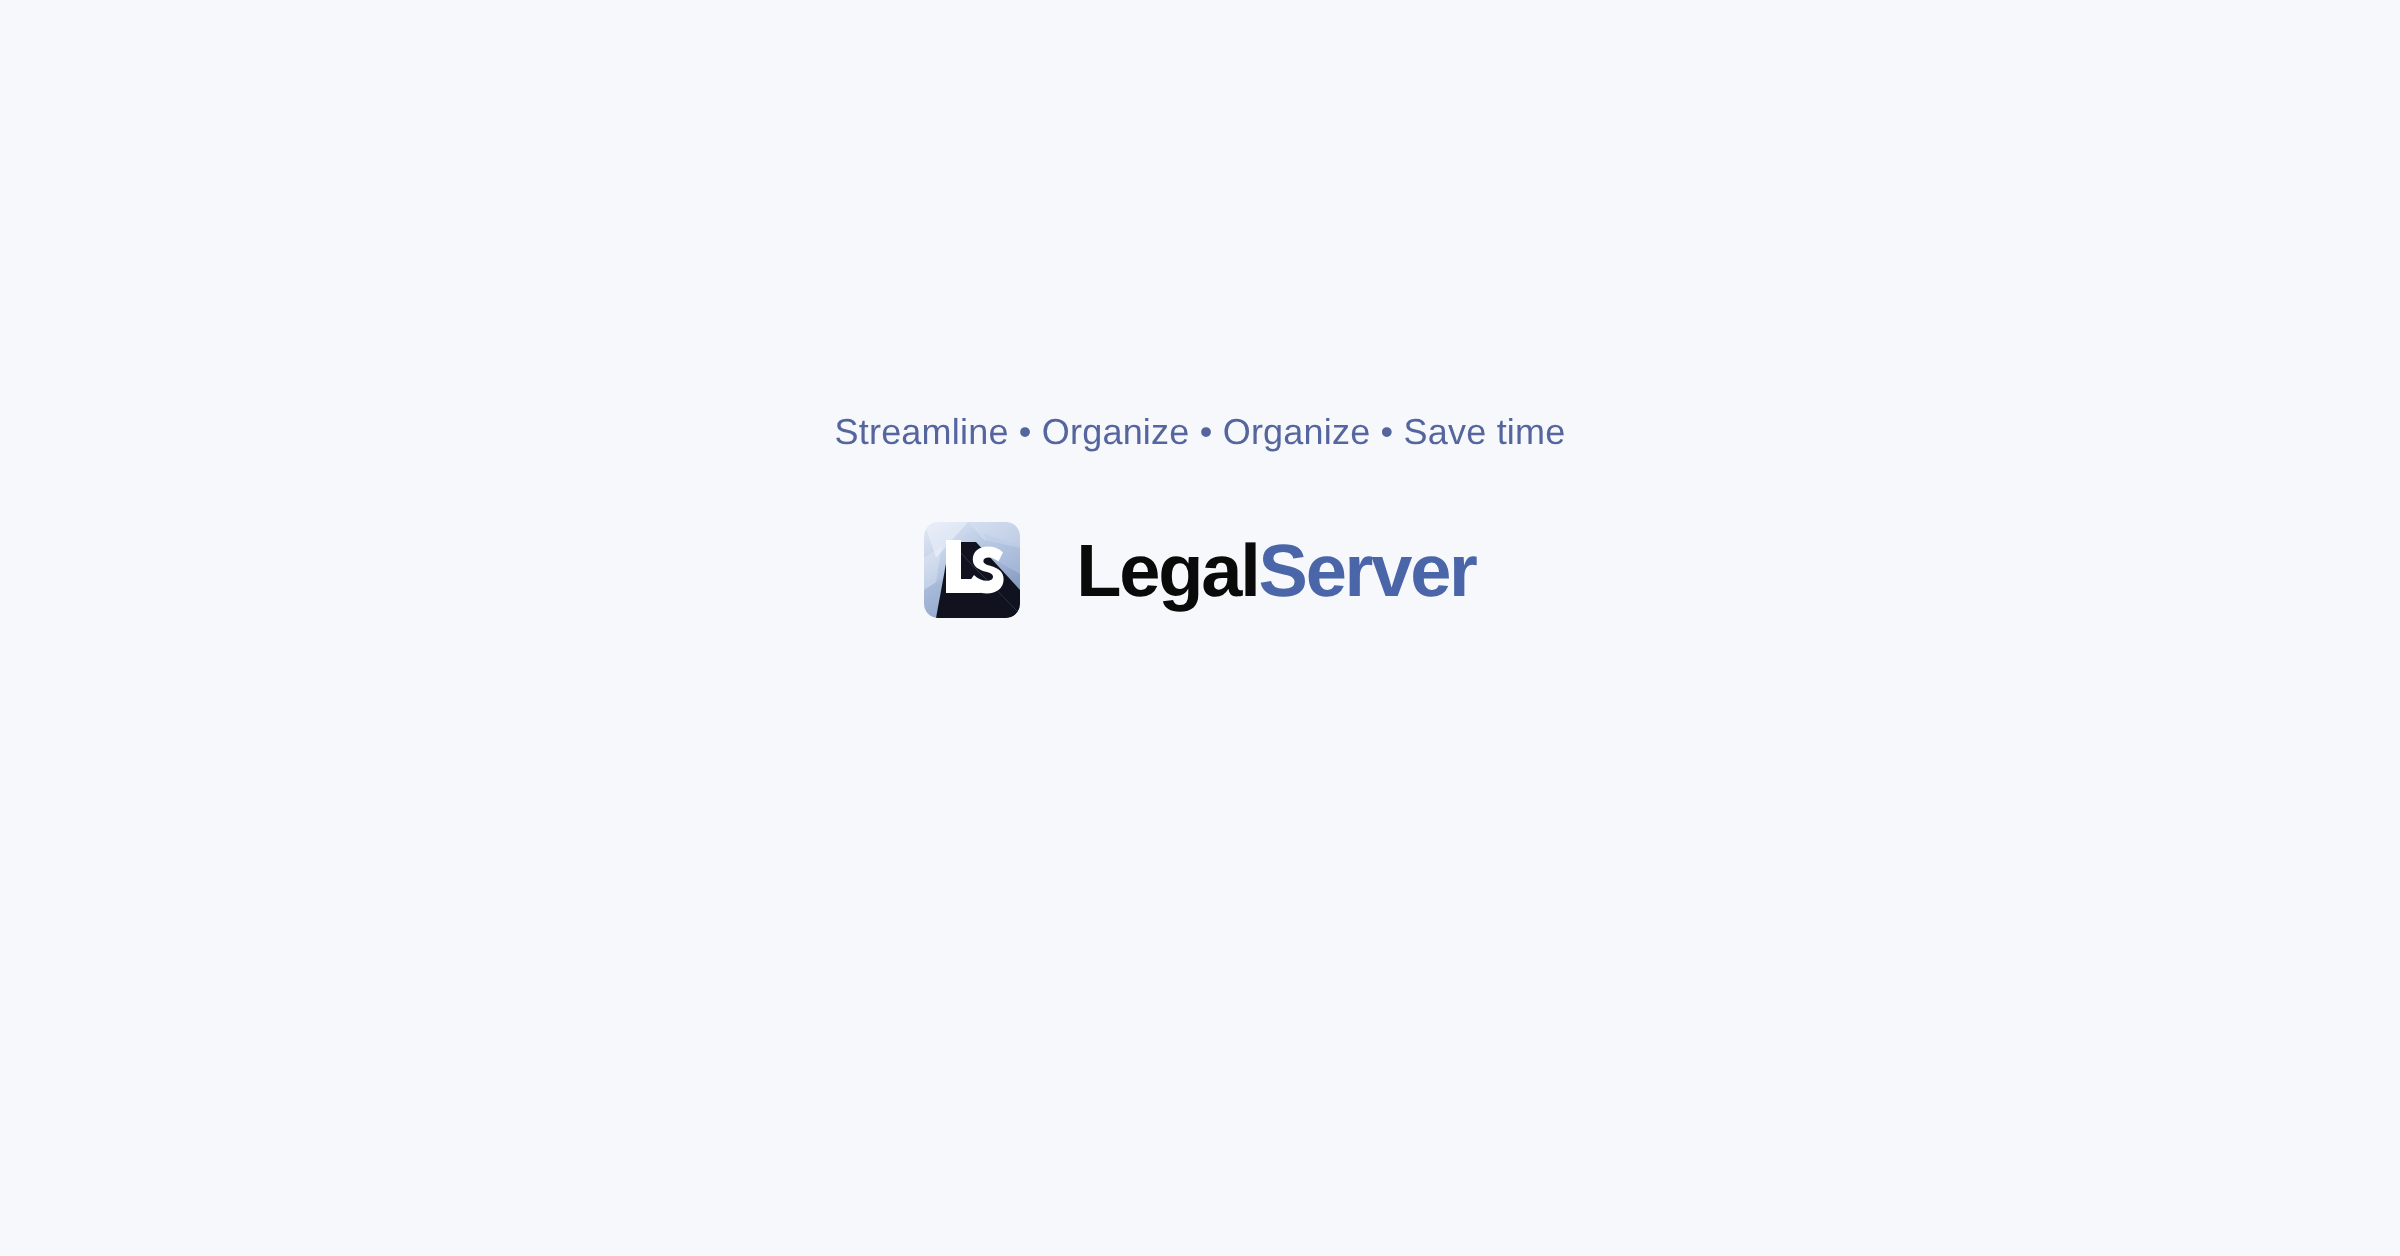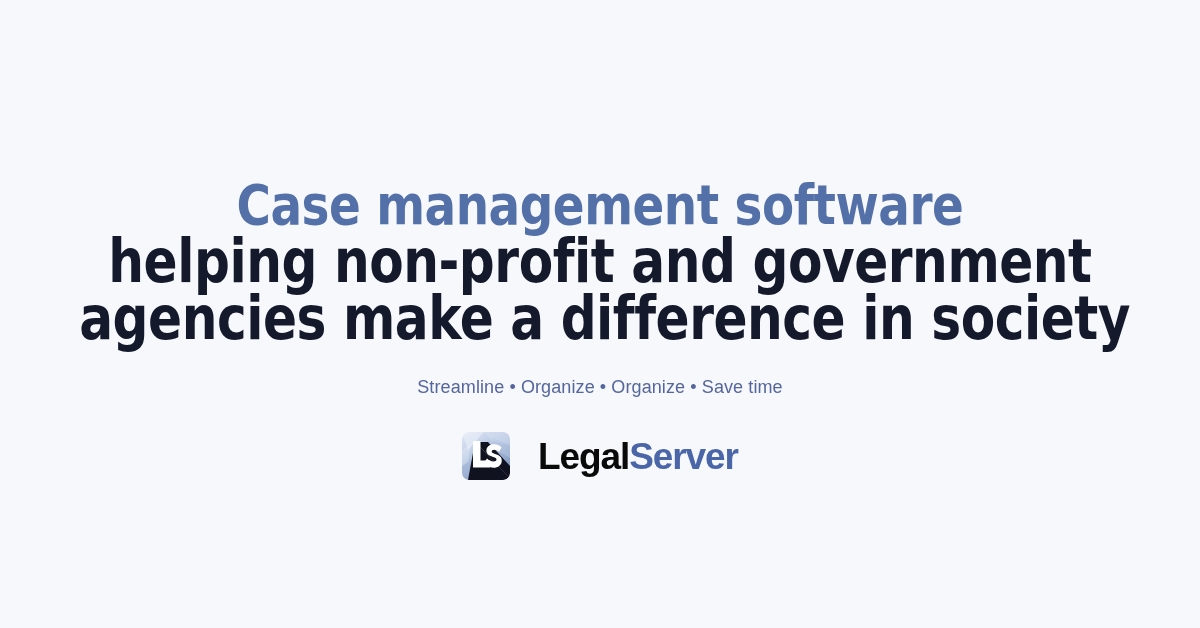--- a/index.html
+++ b/index.html
@@ -101,25 +101,20 @@
   }
 
   .word-legal { color: #0a0a0a; }
   .word-server { color: #4a66a8; }
 </style>
 </head>
 <body>
 
 <div class="hero">
 
-  <h1 class="headline">
-    <span class="headline-line line-accent">Case management software</span>
-    <span class="headline-line line-dark">helping non-profit and government</span>
-    <span class="headline-line line-dark-2">agencies make a difference in society</span>
-  </h1>
 
   <p class="tagline">Streamline • Organize • Organize • Save time</p>
 
   <div class="logo-row">
 
     <svg class="logo-mark" viewBox="0 0 48 48" aria-hidden="true">
       <defs>
         <linearGradient id="lsBg" x1="0" y1="0" x2="0.65" y2="1">
           <stop offset="0%" stop-color="#e3eaf6"></stop>
           <stop offset="35%" stop-color="#c2d0e8"></stop>

